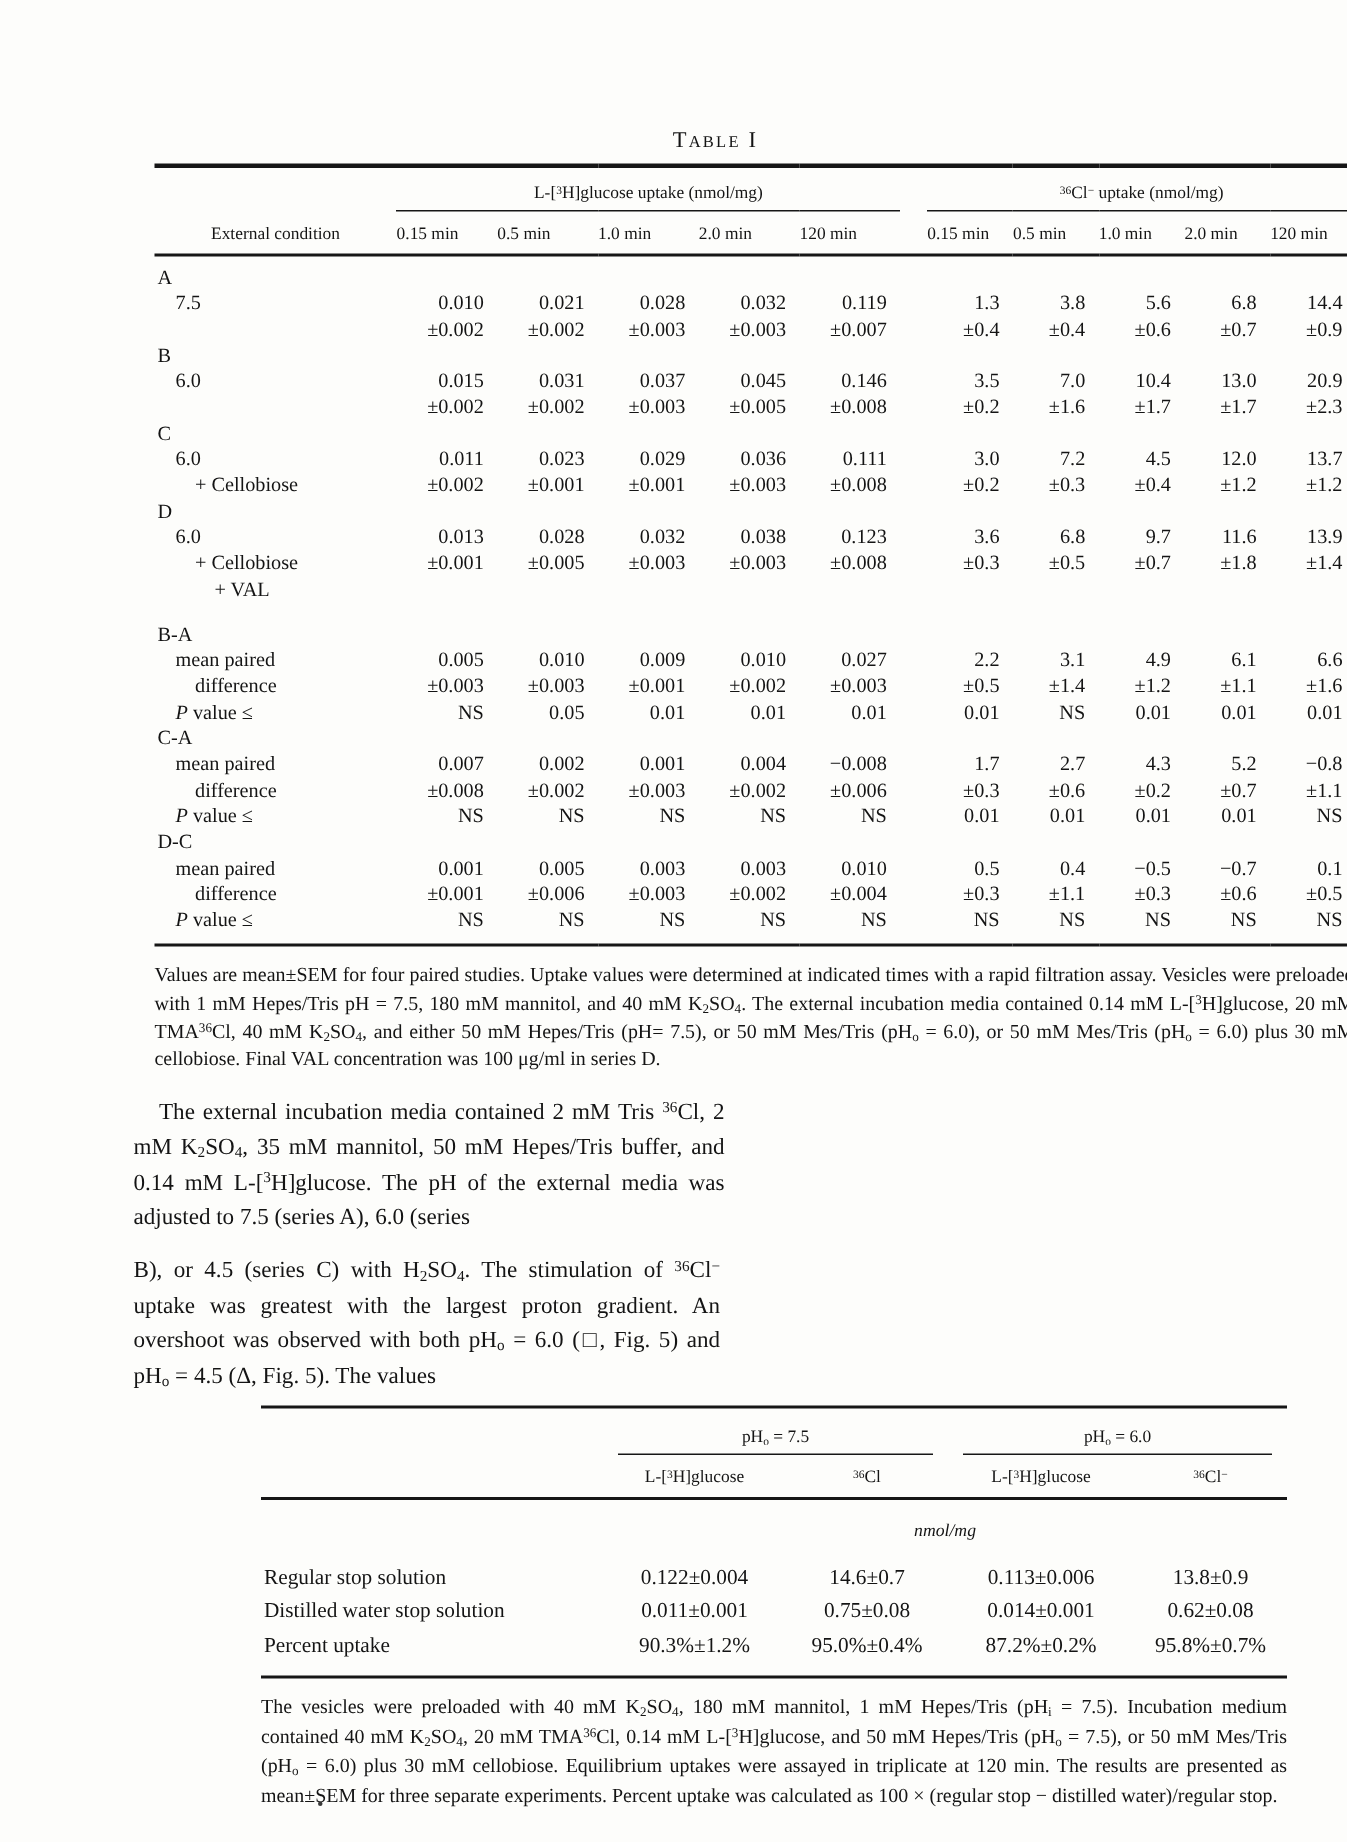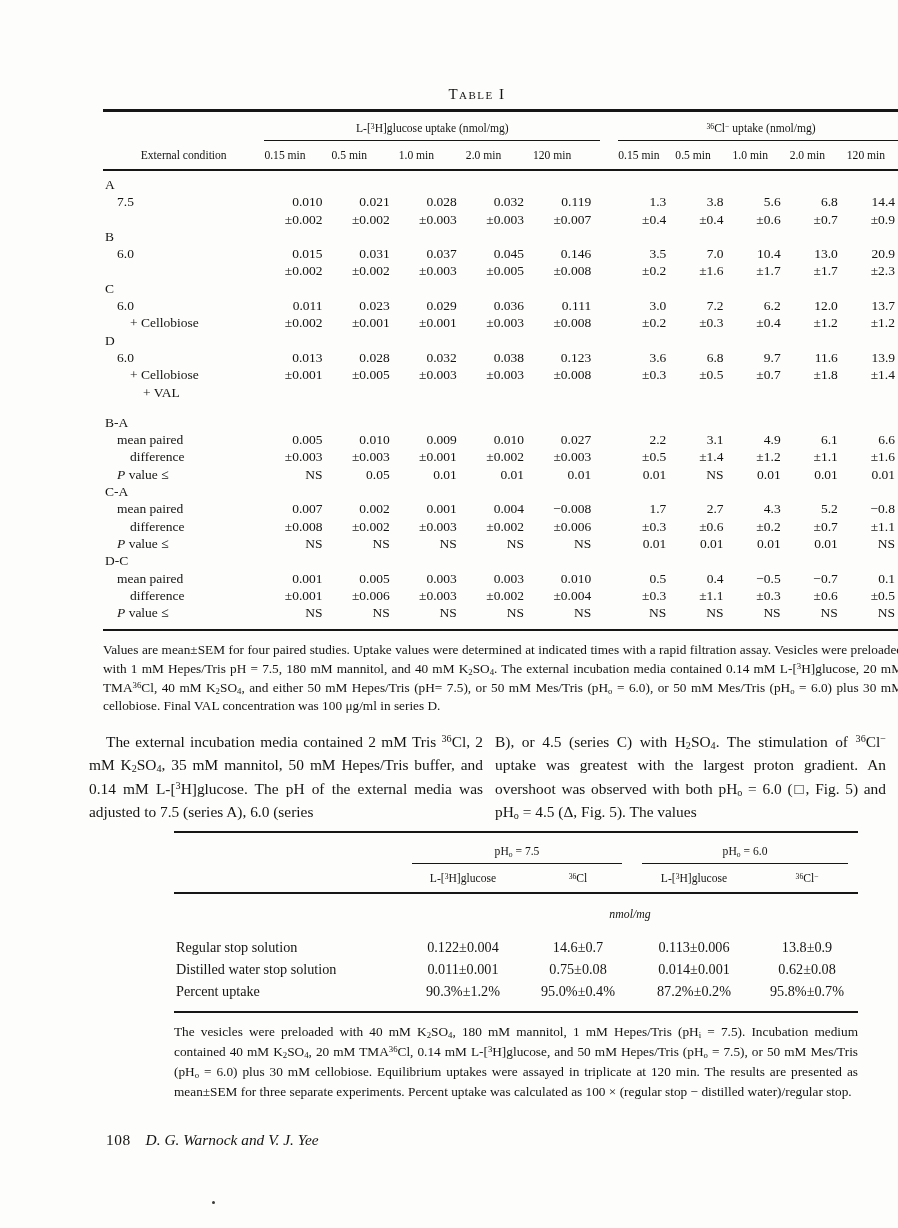--- a/index.html
+++ b/index.html
@@ -63,21 +63,21 @@
   .t1 .ind3{padding-left:40px;}
 
   .footnote{
     text-align:justify;font-size:13.3px;line-height:18.6px;
   }
   .foot1{width:800px;margin:10px 0 0 75px;}
 
   
   .bodytext{
     display:flex;gap:12px;margin:14px 0 0 61px;width:797px;
-    font-size:15.4px;line-height:23.4px;text-align:justify;
+    font-size:15.4px;line-height:23.4px;text-align:justify;flex-direction:column;
   }
   .bodytext .colL{width:394px;text-indent:17px;}
   .bodytext .colR{width:391px;}
 
   
   .cap2{padding-top:17px;}
   .t2{
     width:684px;margin:8px 0 0 146px;
     border-top:2.5px solid #161616;
     border-bottom:2.5px solid #161616;
@@ -261,21 +261,21 @@
         <tr>
           <td class="lbl ind1">6.0</td>
           <td class="val">0.011</td>
           <td class="val">0.023</td>
           <td class="val">0.029</td>
           <td class="val">0.036</td>
           <td class="val">0.111</td>
           <td></td>
           <td class="val">3.0</td>
           <td class="val">7.2</td>
-          <td class="val">6.2</td>
+          <td class="val">4.5</td>
           <td class="val">12.0</td>
           <td class="val">13.7</td>
         </tr>
         <tr>
           <td class="lbl ind2">+ Cellobiose</td>
           <td class="val">±0.002</td>
           <td class="val">±0.001</td>
           <td class="val">±0.001</td>
           <td class="val">±0.003</td>
           <td class="val">±0.008</td>

